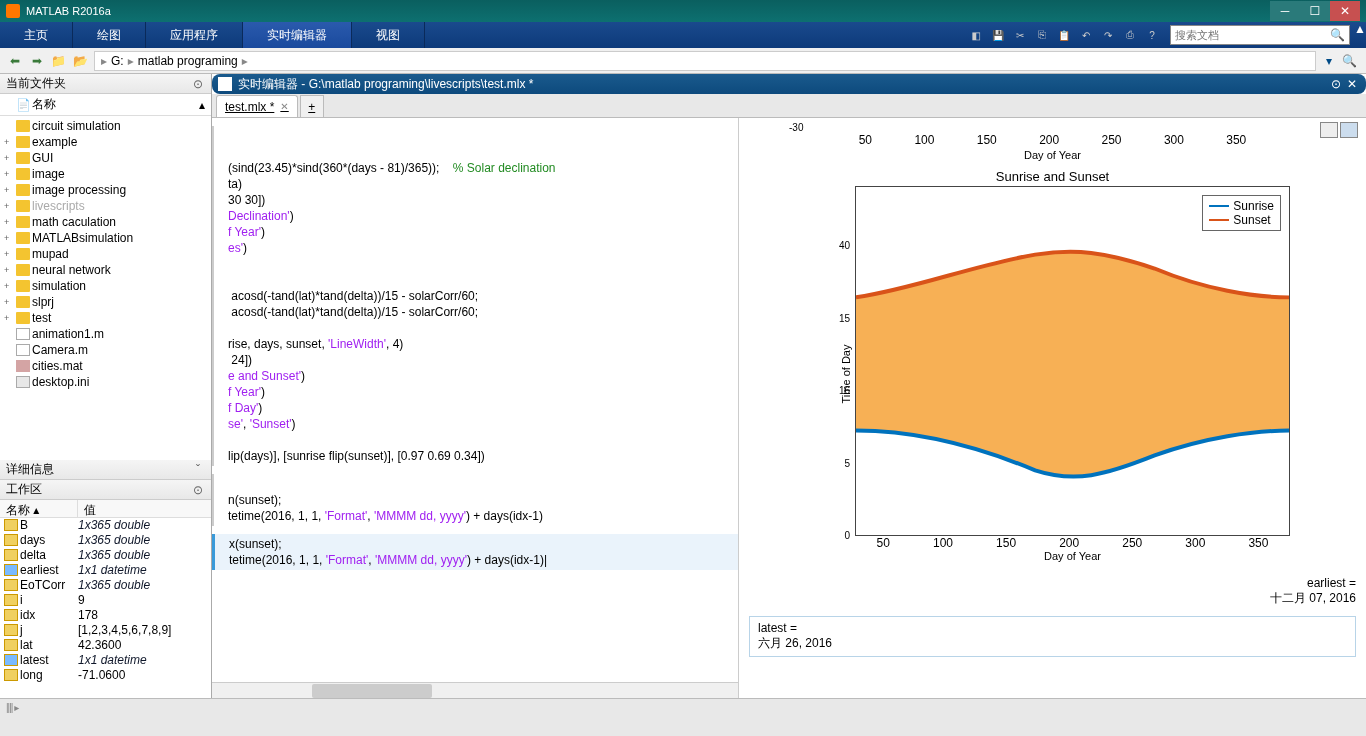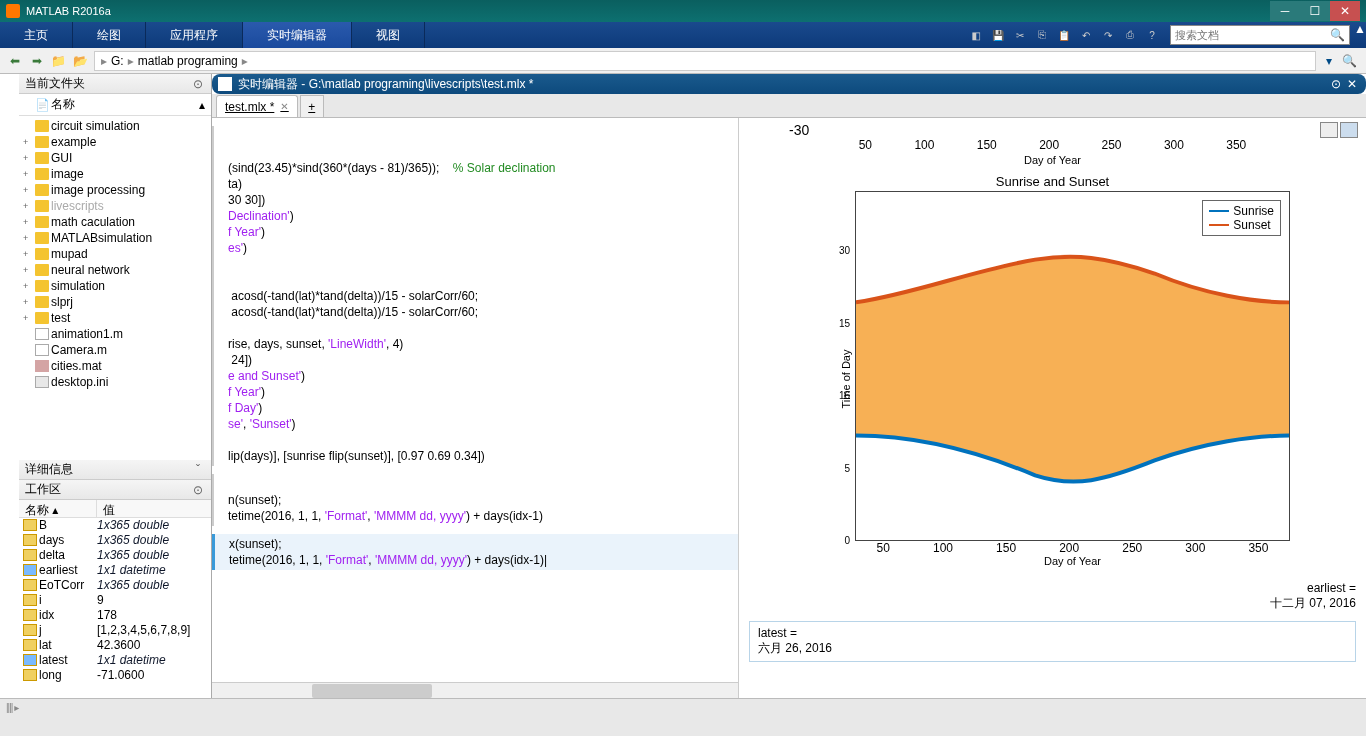--- a/index.html
+++ b/index.html
@@ -29,21 +29,21 @@
 .navbar { height: 26px; background: #f0f0f0; border-bottom: 1px solid #bbb; display: flex; align-items: center; padding: 0 6px; gap: 4px; }
 .navbar .navbtn { width: 18px; height: 18px; display: flex; align-items: center; justify-content: center; color: #3a7a3a; }
 .navbar .breadcrumb { flex: 1; height: 20px; background: #fff; border: 1px solid #ccc; display: flex; align-items: center; padding: 0 6px; gap: 4px; font-size: 11px; }
 .navbar .breadcrumb .sep { color: #888; }
 .navbar .mag { width: 18px; color: #004b87; }
 
 
 .main { display: flex; height: 624px; }
 
 
-.leftpanel { width: 212px; display: flex; flex-direction: column; background: #fff; border-right: 1px solid #aaa; padding-left: 19px; }
+.leftpanel { width: 212px; display: flex; flex-direction: column; background: #fff; border-right: 1px solid #aaa; }
 .panehdr { height: 20px; background: linear-gradient(#f5f5f5, #e8e8e8); border-bottom: 1px solid #ccc; display: flex; align-items: center; padding: 0 6px; font-size: 11px; }
 .panehdr .lbl { flex: 1; }
 .panehdr .ctrl { width: 14px; text-align: center; color: #666; }
 
 .folderbar { height: 22px; border-bottom: 1px solid #ddd; display: flex; align-items: center; padding: 0 6px; font-size: 11px; }
 .folderbar .lbl { flex: 1; }
 
 .filetree { flex: 1; overflow-y: auto; padding: 2px 0; }
 .treeitem { height: 16px; display: flex; align-items: center; padding-left: 4px; font-size: 11px; gap: 2px; }
 .treeitem .exp { width: 10px; color: #666; font-size: 9px; }
@@ -401,42 +401,42 @@
             <div class="thumb"></div>
           </div>
       </div>
 
       <div class="outpane">
         <div class="viewbtns">
           <div class="viewbtn"></div>
           <div class="viewbtn active"></div>
         </div>
 
-        <div style="margin-left:40px;font-size:14px;font-family:Arial;">-30</div>
+        <div style="margin-left:40px;font-size:10px;font-family:Arial;">-30</div>
         <div class="xticks" id="xticks1">
             <span>50</span>
             <span>100</span>
             <span>150</span>
             <span>200</span>
             <span>250</span>
             <span>300</span>
             <span>350</span>
           </div>
         <div class="axlabel">Day of Year</div>
 
         <div class="chart-title">Sunrise and Sunset</div>
         <div class="chartbox">
           <div class="ylabel">Time of Day</div>
           <div class="plotarea">
             <div class="yticks" id="yticks">
                 <div class="ytick" style="top: 100%;">0</div>
                 <div class="ytick" style="top: 79.1667%;">5</div>
                 <div class="ytick" style="top: 58.3333%;">16</div>
                 <div class="ytick" style="top: 37.5%;">15</div>
-                <div class="ytick" style="top: 16.6667%;">30</div>
+                <div class="ytick" style="top: 16.6667%;">40</div>
               </div>
             <svg width="100%" height="100%" viewBox="0 0 435 350" preserveAspectRatio="none">
               <path d="M 0 245 C 60 245, 120 260, 180 285 C 220 298, 250 290, 300 270 C 350 252, 400 245, 435 245 L 435 111 C 400 111, 350 103, 300 82 C 250 65, 220 62, 180 68 C 120 78, 60 102, 0 111 Z" fill="#F7B055" stroke="none"></path>
               <path d="M 0 111 C 60 102, 120 78, 180 68 C 220 62, 250 65, 300 82 C 350 103, 400 111, 435 111" fill="none" stroke="#D95319" stroke-width="4"></path>
               <path d="M 0 245 C 60 245, 120 260, 180 285 C 220 298, 250 290, 300 270 C 350 252, 400 245, 435 245" fill="none" stroke="#0072BD" stroke-width="4"></path>
             </svg>
             <div class="legend">
               <div class="row">
                   <div class="swatch" style="background:#0072BD"></div>
                   <span>Sunrise</span>

